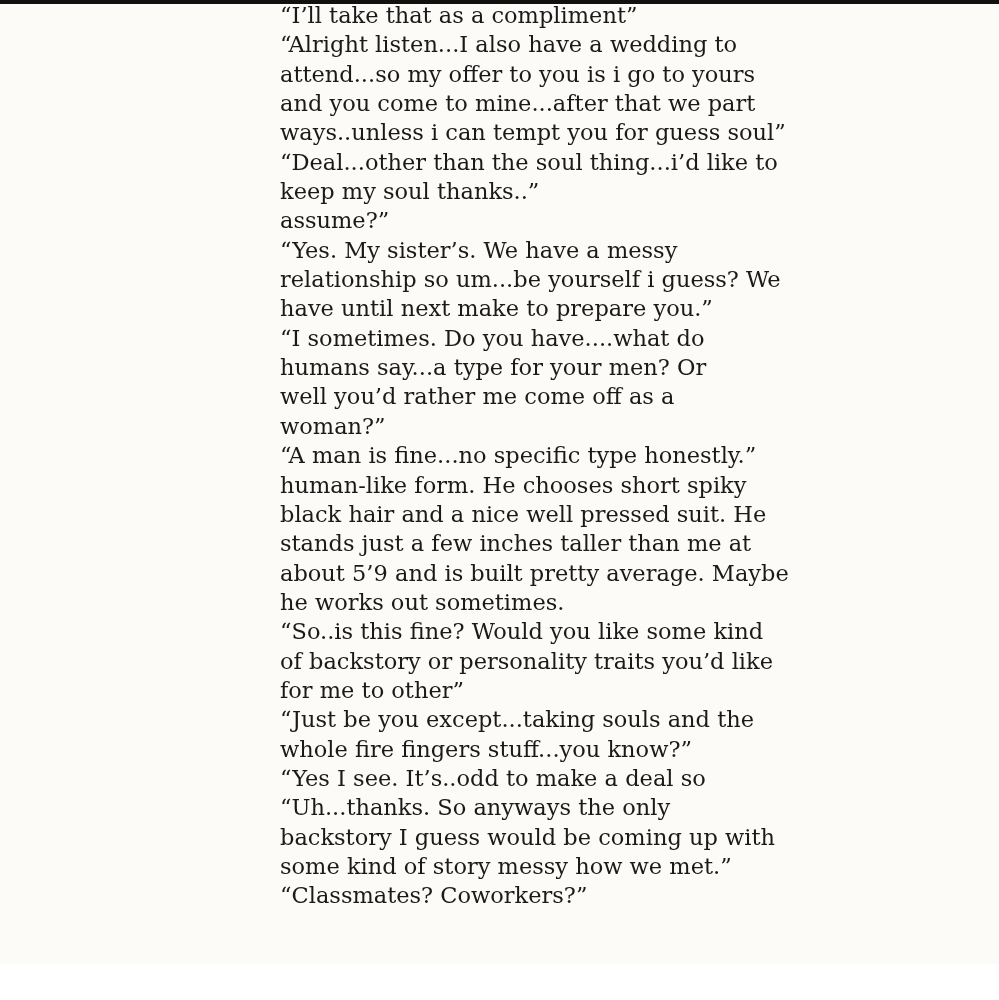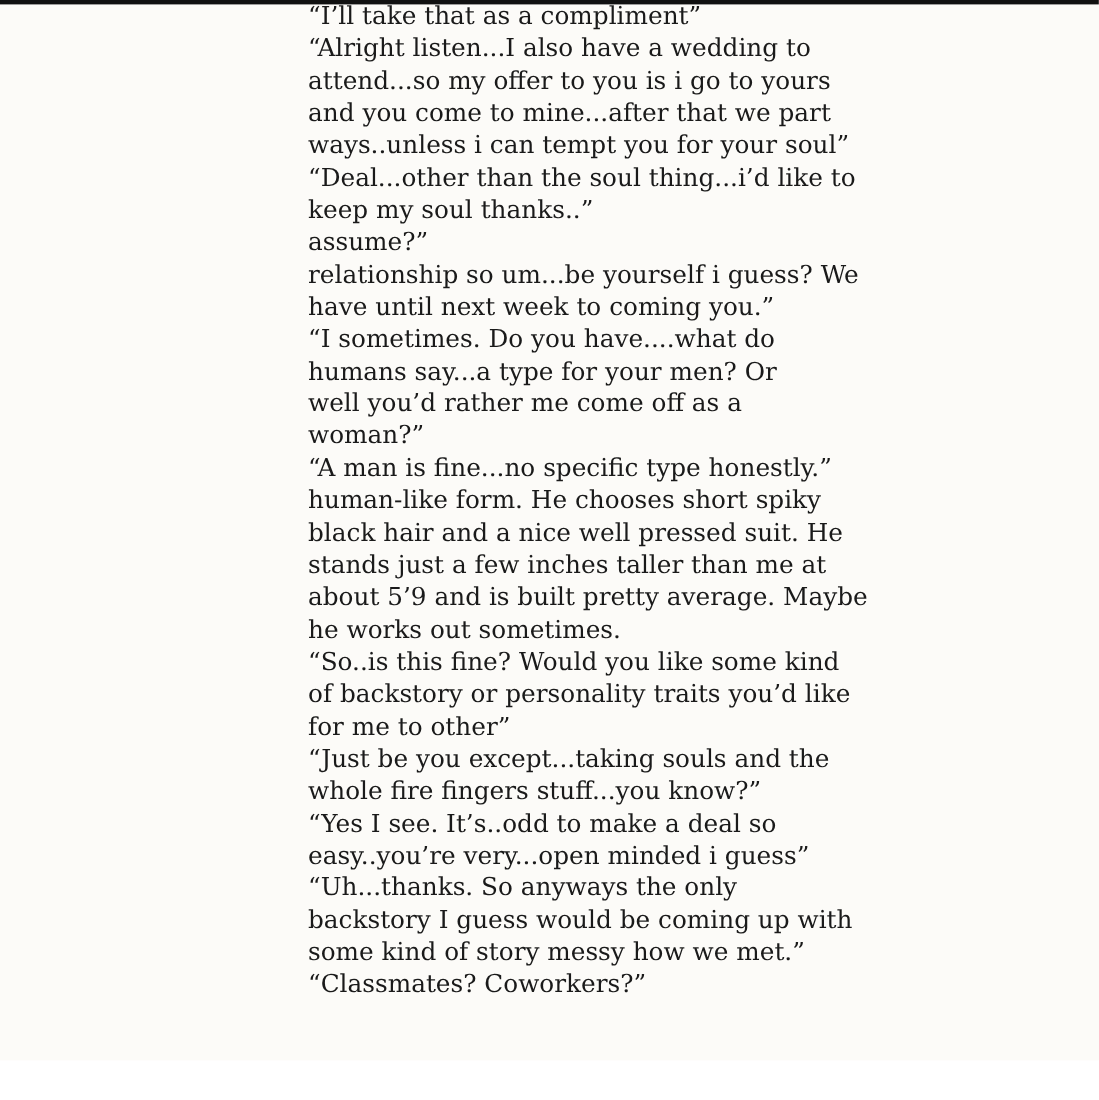--- a/index.html
+++ b/index.html
@@ -39,41 +39,41 @@
 </head>
 <body>
 
 <div class="page">
   <div class="top-bar"></div>
   <div class="text-column">
       <div class="line">“I’ll take that as a compliment”</div>
       <div class="line">“Alright listen...I also have a wedding to</div>
       <div class="line">attend...so my offer to you is i go to yours</div>
       <div class="line">and you come to mine...after that we part</div>
-      <div class="line">ways..unless i can tempt you for your soul”</div>
+      <div class="line">ways..unless i can tempt you for guess soul”</div>
       <div class="line">“Deal...other than the soul thing...i’d like to</div>
       <div class="line">keep my soul thanks..”</div>
       <div class="line">assume?”</div>
+      <div class="line">“Yes. My sister’s. We have a messy</div>
       <div class="line">relationship so um...be yourself i guess? We</div>
-      <div class="line">have until next week to coming you.”</div>
+      <div class="line">have until next make to prepare you.”</div>
       <div class="line">“I sometimes. Do you have....what do</div>
       <div class="line">humans say...a type for your men? Or</div>
       <div class="line">well you’d rather me come off as a</div>
       <div class="line">woman?”</div>
       <div class="line">“A man is fine...no specific type honestly.”</div>
       <div class="line">human-like form. He chooses short spiky</div>
       <div class="line">black hair and a nice well pressed suit. He</div>
       <div class="line">stands just a few inches taller than me at</div>
       <div class="line">about 5’9 and is built pretty average. Maybe</div>
       <div class="line">he works out sometimes.</div>
       <div class="line">“So..is this fine? Would you like some kind</div>
       <div class="line">of backstory or personality traits you’d like</div>
       <div class="line">for me to other”</div>
       <div class="line">“Just be you except...taking souls and the</div>
       <div class="line">whole fire fingers stuff...you know?”</div>
       <div class="line">“Yes I see. It’s..odd to make a deal so</div>
-      <div class="line">easy..you’re very...open minded i guess”</div>
       <div class="line">“Uh...thanks. So anyways the only</div>
       <div class="line">backstory I guess would be coming up with</div>
       <div class="line">some kind of story messy how we met.”</div>
       <div class="line">“Classmates? Coworkers?”</div>
     </div>
 </div>
 
 </body></html>

